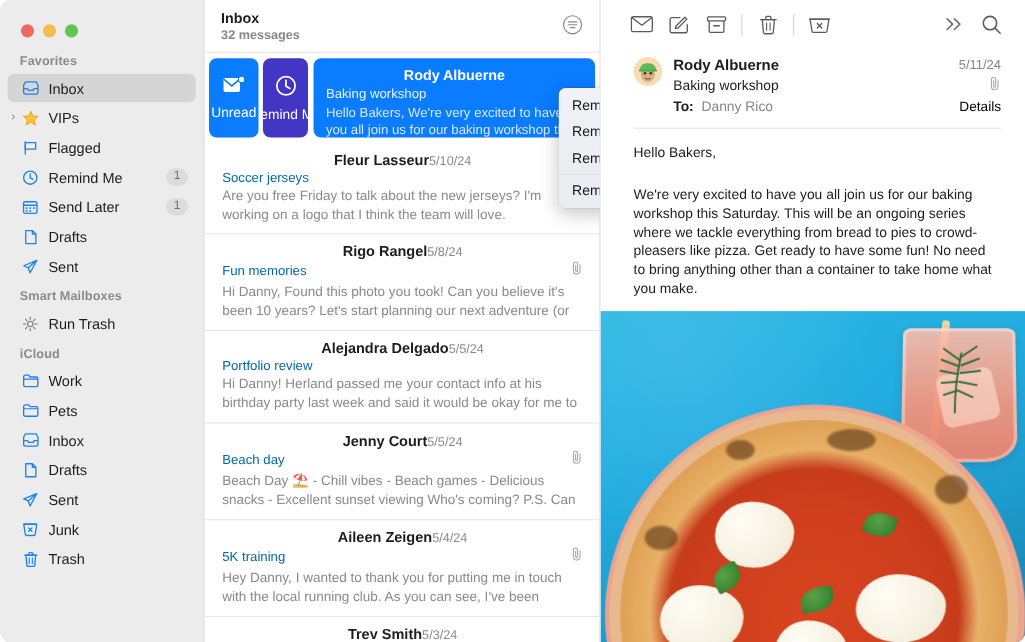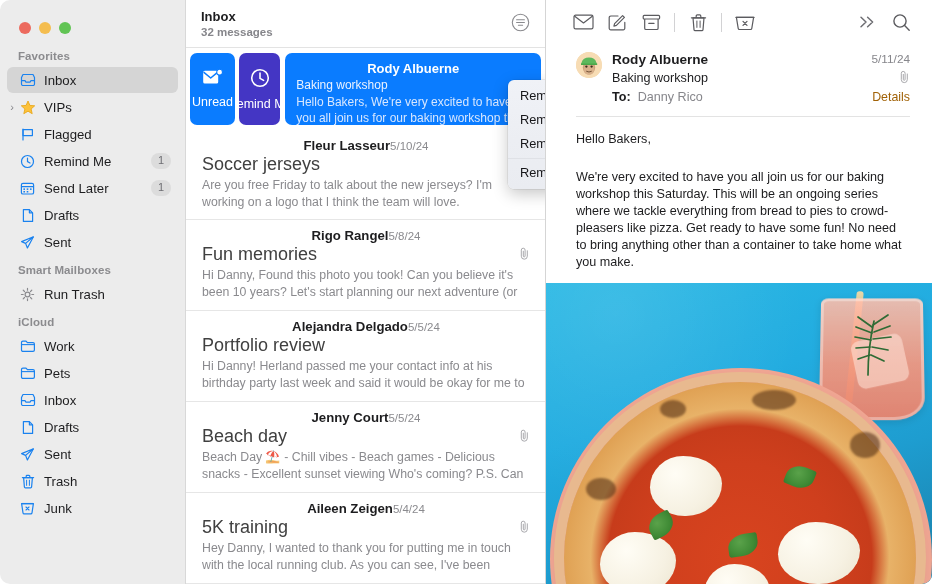--- a/index.html
+++ b/index.html
@@ -128,21 +128,21 @@
   
   .msg {
     padding: 8px 15px 9px 16px;
     border-bottom: 1px solid #e6e6e6;
     position: relative;
   }
   .msg-top { display: flex; align-items: baseline; justify-content: center; }
   .msg-from { font-size: 13.2px; font-weight: 700; color: #1d1d1f; }
   .msg-date { font-size: 11.5px; color: #8a8a8e; white-space: nowrap; }
   .msg-mid { display: flex; align-items: center; justify-content: space-between; margin-top: 1px; }
-  .msg-subj { font-size: 18px; color: #404040; }
+  .msg-subj { font-size: 12px; color: #0369a1; }
   .msg-clip { color: #a9a9ad; }
   .msg-prev {
     font-size: 12.3px; color: #8a8a8e; line-height: 16.5px;
     margin-top: 2px; max-height: 34px; overflow: hidden;
   }
 
   
   .ctx {
     position: absolute; left: 322px; top: 80px;
     width: 146px;
@@ -190,21 +190,21 @@
     position: relative; overflow: hidden;
   }
   .rh-main { flex: 1 1 auto; min-width: 0; }
   .rh-from { font-size: 13.6px; font-weight: 700; color: #1d1d1f; line-height: 19px; }
   .rh-subj { font-size: 12.6px; color: #1d1d1f; line-height: 19px; }
   .rh-to { font-size: 12.6px; color: #86868b; line-height: 19px; }
   .rh-to b { color: #1d1d1f; font-weight: 700; }
   .rh-right { text-align: right; flex: 0 0 auto; padding-left: 10px; }
   .rh-date { font-size: 11.8px; color: #86868b; line-height: 19px; }
   .rh-clip { color: #a9a9ad; line-height: 19px; height: 19px; }
-  .rh-details { font-size: 12.4px; color: #a16207; line-height: 19px; }
+  .rh-details { font-size: 12.4px; color: #000000; line-height: 19px; }
 
   .rdivider { height: 1px; background: #e3e3e3; margin: 9px 22px 0 30px; }
 
   .rbody {
     padding: 14px 26px 12px 30px;
     font-size: 12.6px; color: #1d1d1f; line-height: 17px;
     font-family: "Liberation Sans", sans-serif;
   }
   .rbody p { margin-bottom: 21px; }
   .rbody p:last-child { margin-bottom: 0; }
@@ -430,38 +430,38 @@
           <svg width="15" height="15" viewBox="0 0 15 15">
             <path d="M13.4 1.8 L1.6 6.6 L5.6 8.4 L13.4 1.8 Z" fill="none" stroke="#1a82ef" stroke-width="1.2" stroke-linejoin="round"></path>
             <path d="M5.6 8.4 L7.4 13 L13.4 1.8" fill="none" stroke="#1a82ef" stroke-width="1.2" stroke-linejoin="round"></path>
           </svg>
         </span>
       <span class="sb-label">Sent</span>
     </div>
 
     <div class="sb-item">
       <span class="sb-ico">
+          <svg width="15" height="14" viewBox="0 0 15 14">
+            <path d="M1.6 2.6 H13.4 L12 11.8 a1.2 1.2 0 0 1-1.2 1 H4.2 a1.2 1.2 0 0 1-1.2-1 Z" fill="none" stroke="#1a82ef" stroke-width="1.2" stroke-linejoin="round"></path>
+            <path d="M1.6 2.6 H13.4" stroke="#1a82ef" stroke-width="1.3"></path>
+            <path d="M6 6 L9 9 M9 6 L6 9" stroke="#1a82ef" stroke-width="1.1" stroke-linecap="round"></path>
+          </svg>
+        </span>
+      <span class="sb-label">Junk</span>
+    </div>
+
+    <div class="sb-item">
+      <span class="sb-ico">
           <svg width="14" height="15" viewBox="0 0 14 15">
             <path d="M2.6 3.6 H11.4 L10.6 13 a1 1 0 0 1-1 0.9 H4.4 a1 1 0 0 1-1-0.9 Z" fill="none" stroke="#1a82ef" stroke-width="1.2" stroke-linejoin="round"></path>
             <path d="M1.4 3.6 H12.6 M5.2 3.6 V2.2 a0.8 0.8 0 0 1 0.8-0.8 h2 a0.8 0.8 0 0 1 0.8 0.8 V3.6" stroke="#1a82ef" stroke-width="1.2" fill="none" stroke-linecap="round"></path>
             <path d="M5.6 6.2 V11.4 M8.4 6.2 V11.4" stroke="#1a82ef" stroke-width="1" stroke-linecap="round"></path>
           </svg>
         </span>
       <span class="sb-label">Trash</span>
-    </div>
-
-    <div class="sb-item">
-      <span class="sb-ico">
-          <svg width="15" height="14" viewBox="0 0 15 14">
-            <path d="M1.6 2.6 H13.4 L12 11.8 a1.2 1.2 0 0 1-1.2 1 H4.2 a1.2 1.2 0 0 1-1.2-1 Z" fill="none" stroke="#1a82ef" stroke-width="1.2" stroke-linejoin="round"></path>
-            <path d="M1.6 2.6 H13.4" stroke="#1a82ef" stroke-width="1.3"></path>
-            <path d="M6 6 L9 9 M9 6 L6 9" stroke="#1a82ef" stroke-width="1.1" stroke-linecap="round"></path>
-          </svg>
-        </span>
-      <span class="sb-label">Junk</span>
     </div>
 
   </div>
 
   <div class="list">
     <div class="list-head">
       <div>
         <div class="lh-title">Inbox</div>
         <div class="lh-sub">32 messages</div>
       </div>

